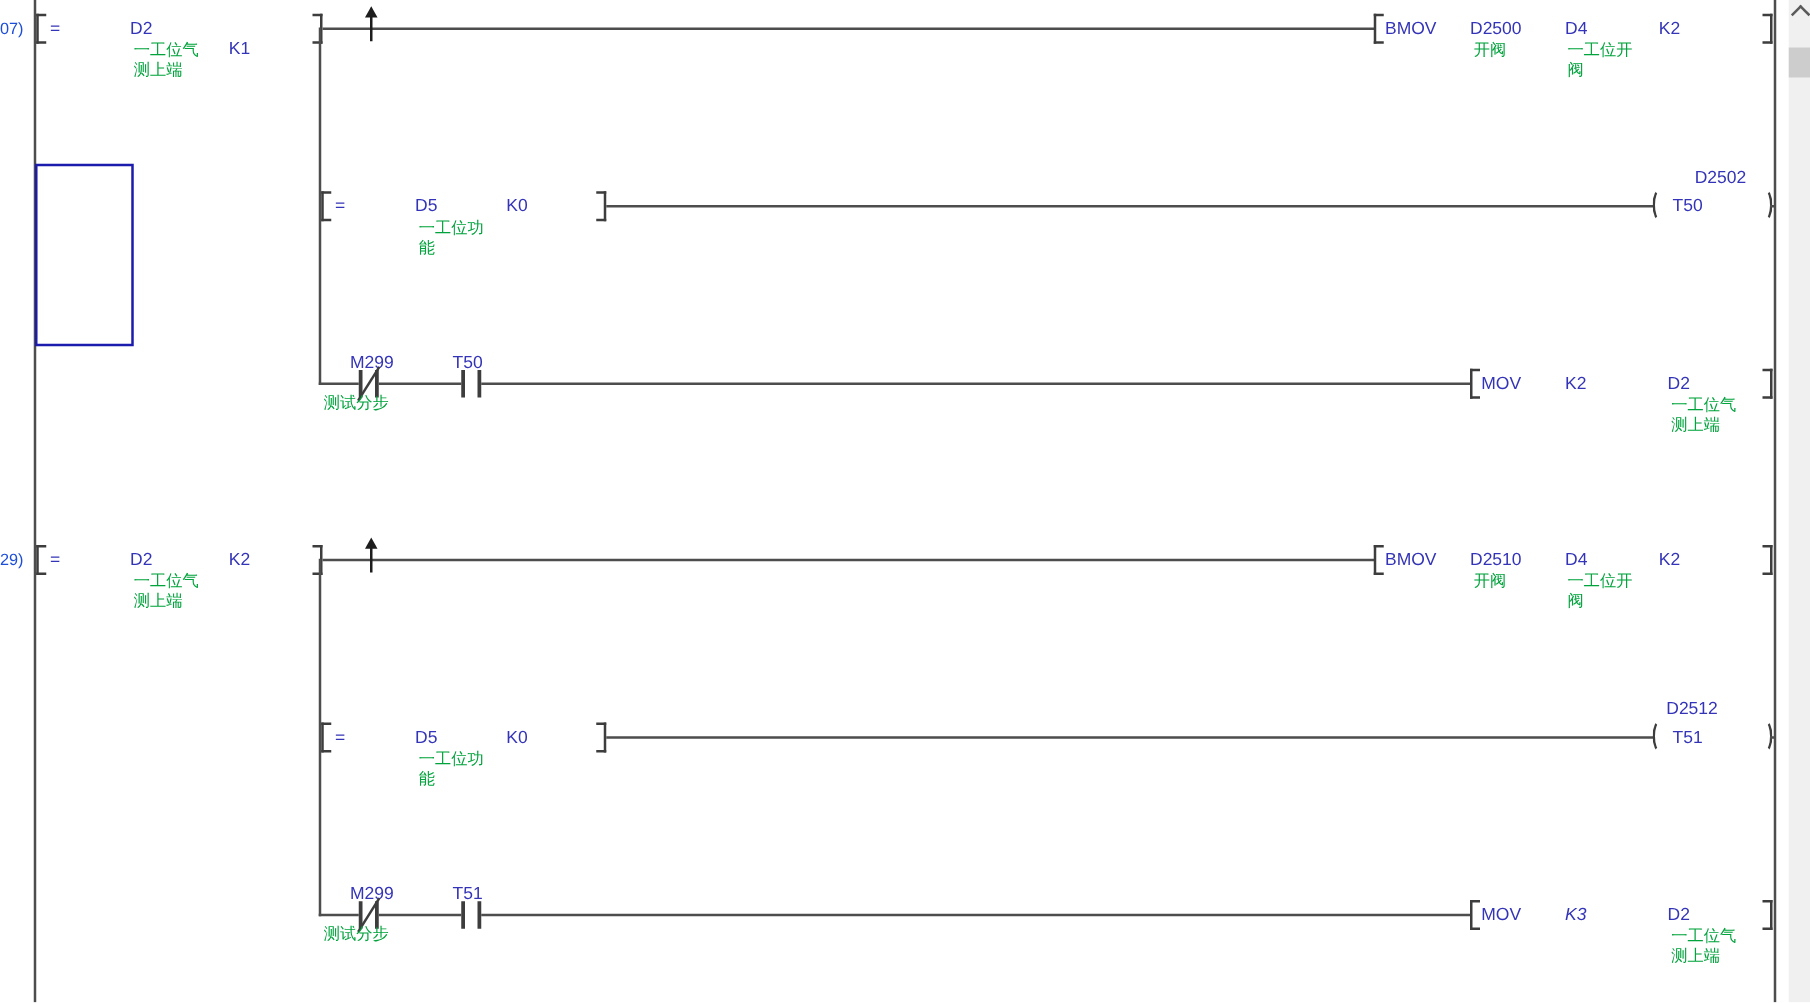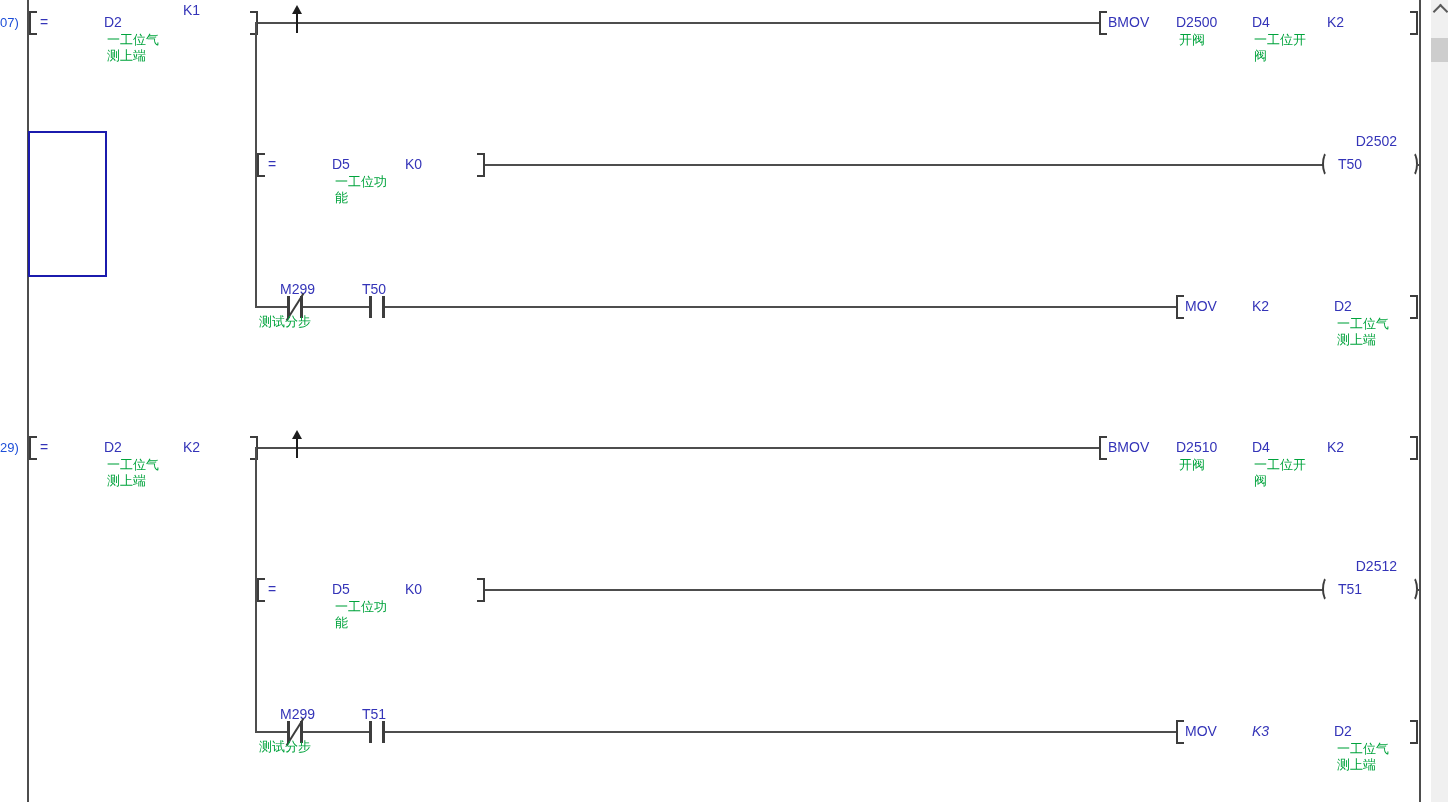--- a/index.html
+++ b/index.html
@@ -47,21 +47,21 @@
 
   <div class="selyellow" style="left:28px;top:133px;height:138px;"></div>
   <div class="selcur" style="left:28px;top:131px;width:75px;height:142px;"></div>
 
   <div class="abs" style="left:0;top:0;width:1431px;height:425px;">
     <div class="step" style="left:0;top:15px;">07)</div>
 
     <div class="brl" style="left:29px;top:11px;"></div>
     <div class="t" style="left:40px;top:14px;">=</div>
     <div class="t" style="left:104px;top:14px;">D2</div>
-    <div class="t" style="left:183px;top:2px;">K1</div>
+    <div class="t" style="left:183px;top:30px;">K1</div>
     <div class="brr" style="left:250px;top:11px;"></div>
     <div class="g" style="left:107px;top:32px;"><span>一工位气</span><br><span>测上端</span></div>
 
     <div class="hline" style="left:258px;top:22px;width:842px;"></div>
     <div class="vline" style="left:255px;top:22px;height:286px;"></div>
     <div class="astem" style="left:296px;top:9px;"></div>
     <div class="ahead" style="left:292px;top:5px;"></div>
 
     <div class="brl" style="left:1099px;top:11px;"></div>
     <div class="t" style="left:1108px;top:14px;">BMOV</div>
@@ -127,21 +127,21 @@
     <div class="g" style="left:1254px;top:32px;"><span>一工位开</span><br><span>阀</span></div>
 
     <div class="brl" style="left:257px;top:153px;"></div>
     <div class="t" style="left:268px;top:156px;">=</div>
     <div class="t" style="left:332px;top:156px;">D5</div>
     <div class="t" style="left:405px;top:156px;">K0</div>
     <div class="brr" style="left:477px;top:153px;"></div>
     <div class="g" style="left:335px;top:174px;"><span>一工位功</span><br><span>能</span></div>
 
     <div class="hline" style="left:485px;top:164px;width:839px;"></div>
-    <div class="t" style="left:1333px;top:133px;width:64px;text-align:right;">D2512</div>
+    <div class="t" style="left:1333px;top:133px;width:64px;text-align:left;">D2512</div>
     <div class="parl" style="left:1322px;top:151px;"></div>
     <div class="t" style="left:1338px;top:156px;">T51</div>
     <div class="parr" style="left:1406px;top:151px;"></div>
     <div class="hline" style="left:1416px;top:164px;width:4px;"></div>
 
     <div class="hline" style="left:255px;top:306px;width:922px;"></div>
     <div class="t" style="left:280px;top:281px;">M299</div>
     <div class="contact" style="left:287px;top:296px;"></div>
     <div class="slash" style="left:294px;top:291px;"></div>
     <div class="g" style="left:259px;top:314px;">测试分步</div>

